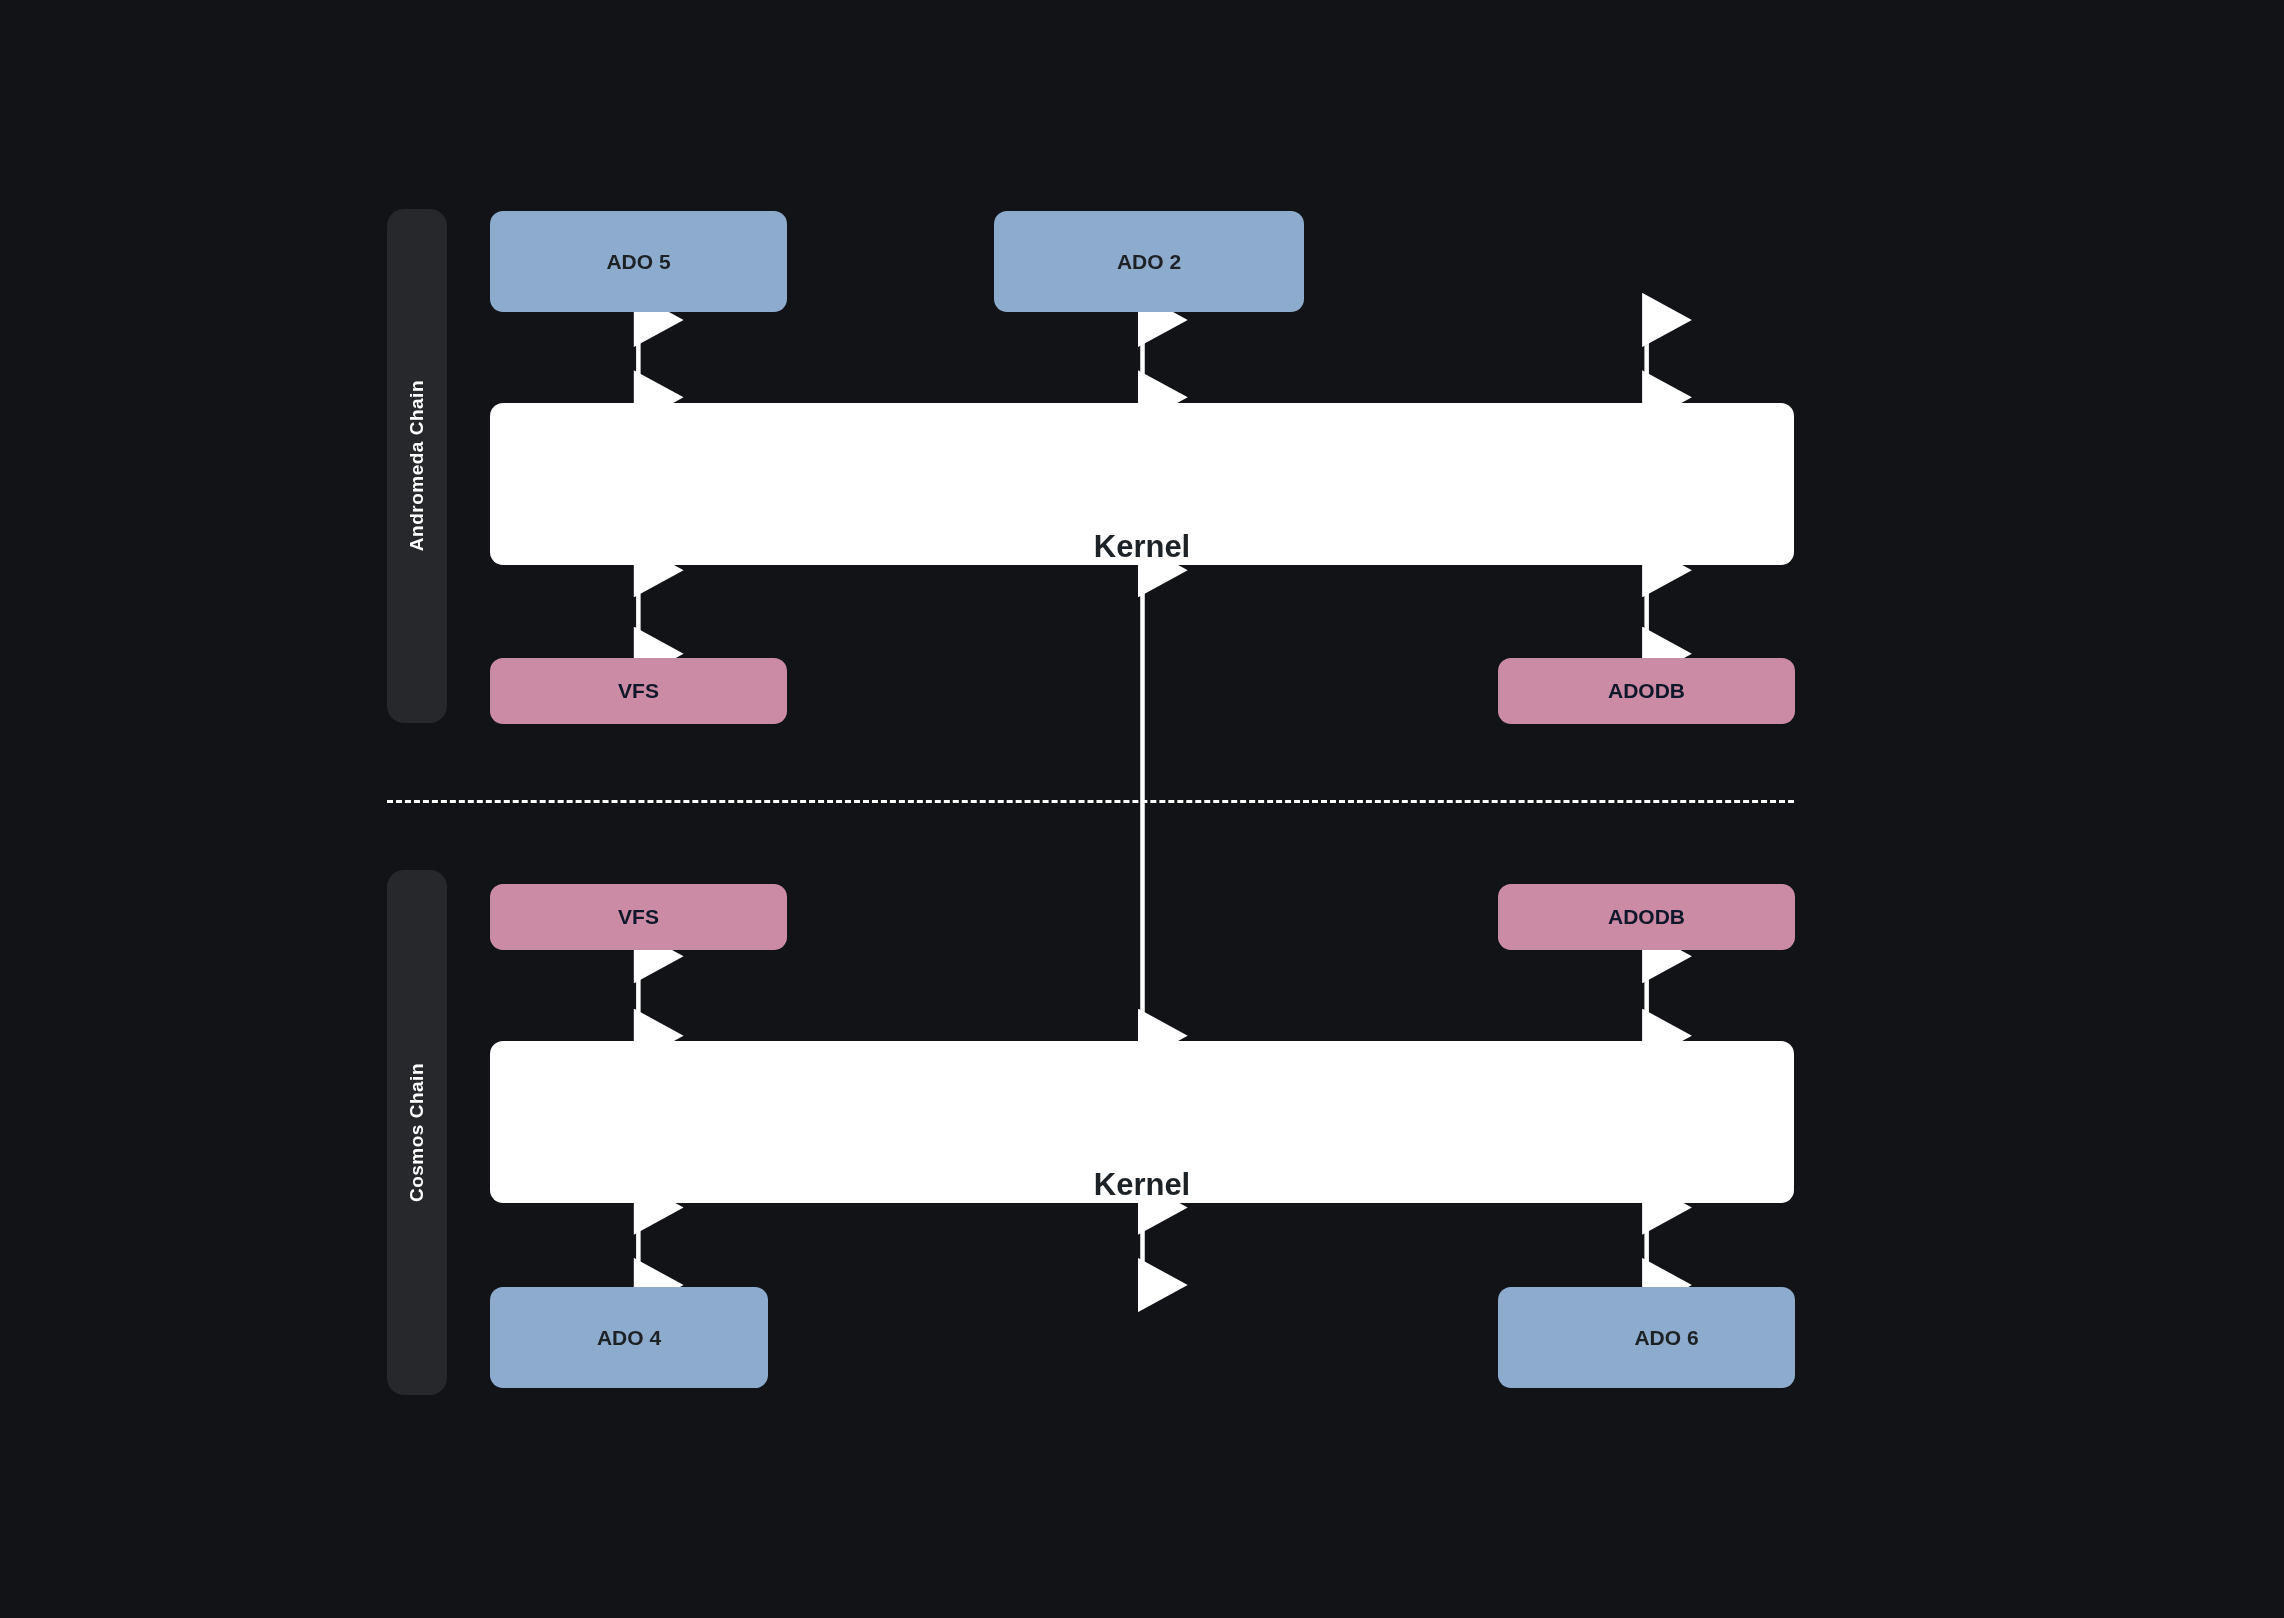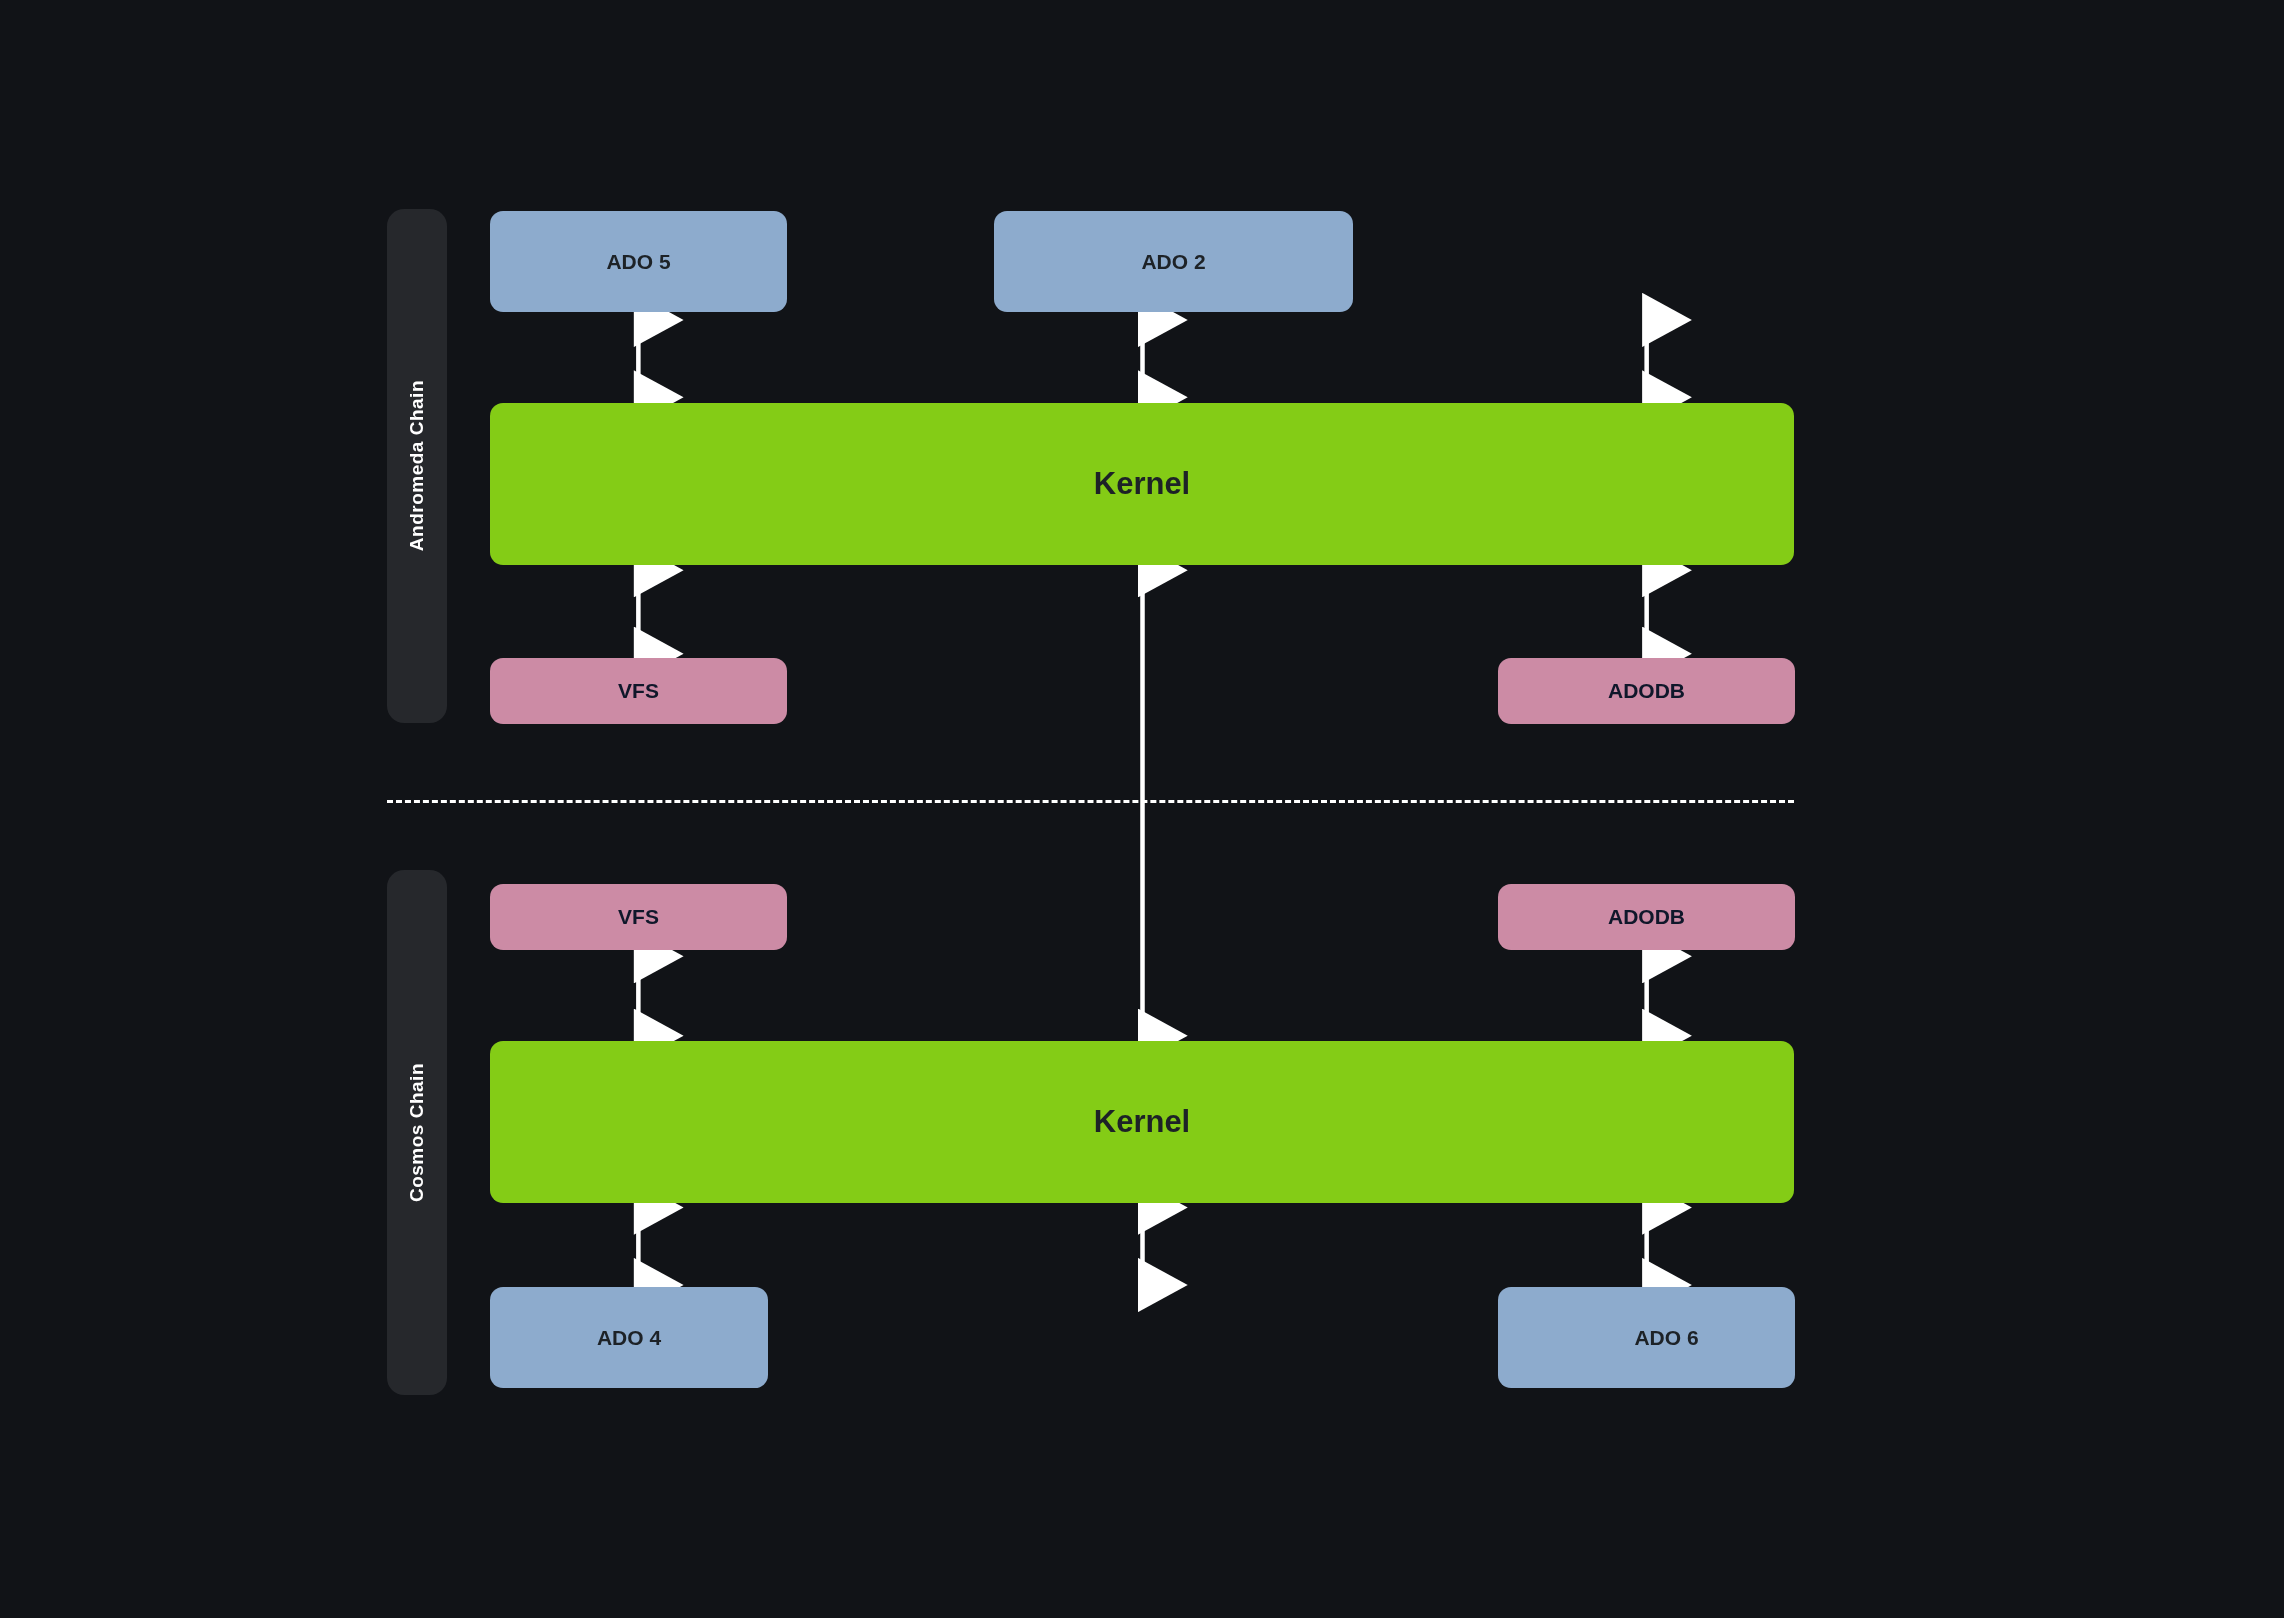--- a/index.html
+++ b/index.html
@@ -35,21 +35,21 @@
     display:flex;align-items:center;justify-content:center;
     box-sizing:border-box;
     text-align:center;
   }
   .node-label{
     color:#1d2227;
     font-weight:700;
     white-space:nowrap;
   }
   .node.ado      {background:#8dabcd;}
-  .node.kernel   {background:#84cc16;}
+  .node.kernel   {background:#ffffff;align-items:flex-end;}
   .node.store    {background:#cc8ba5;}
   .node.store .node-label{color:#0f172a;}
 
   .node.ado    .node-label{font-size:21px;}
   .node.store  .node-label{font-size:21px;}
   .node.kernel .node-label{font-size:31px;}
 
   
   .divider{
     position:absolute;
@@ -99,21 +99,21 @@
   </div>
 
   <div class="chain-panel" style="left:387px;top:870px;width:60px;height:525px;">
     <span class="chain-label">Cosmos Chain</span>
   </div>
 
   <div class="node ado" style="left:490px;top:211px;width:297px;height:101px;">
     <span class="node-label">ADO 5</span>
   </div>
 
-  <div class="node ado" style="left:994px;top:211px;width:359px;height:101px;justify-content:center;">
+  <div class="node ado" style="left:994px;top:211px;width:310px;height:101px;justify-content:center;">
     <span class="node-label">ADO 2</span>
   </div>
 
 
   <div class="node kernel" style="left:490px;top:403px;width:1304px;height:162px;">
     <span class="node-label">Kernel</span>
   </div>
 
   <div class="node store" style="left:490px;top:658px;width:297px;height:66px;">
     <span class="node-label">VFS</span>

